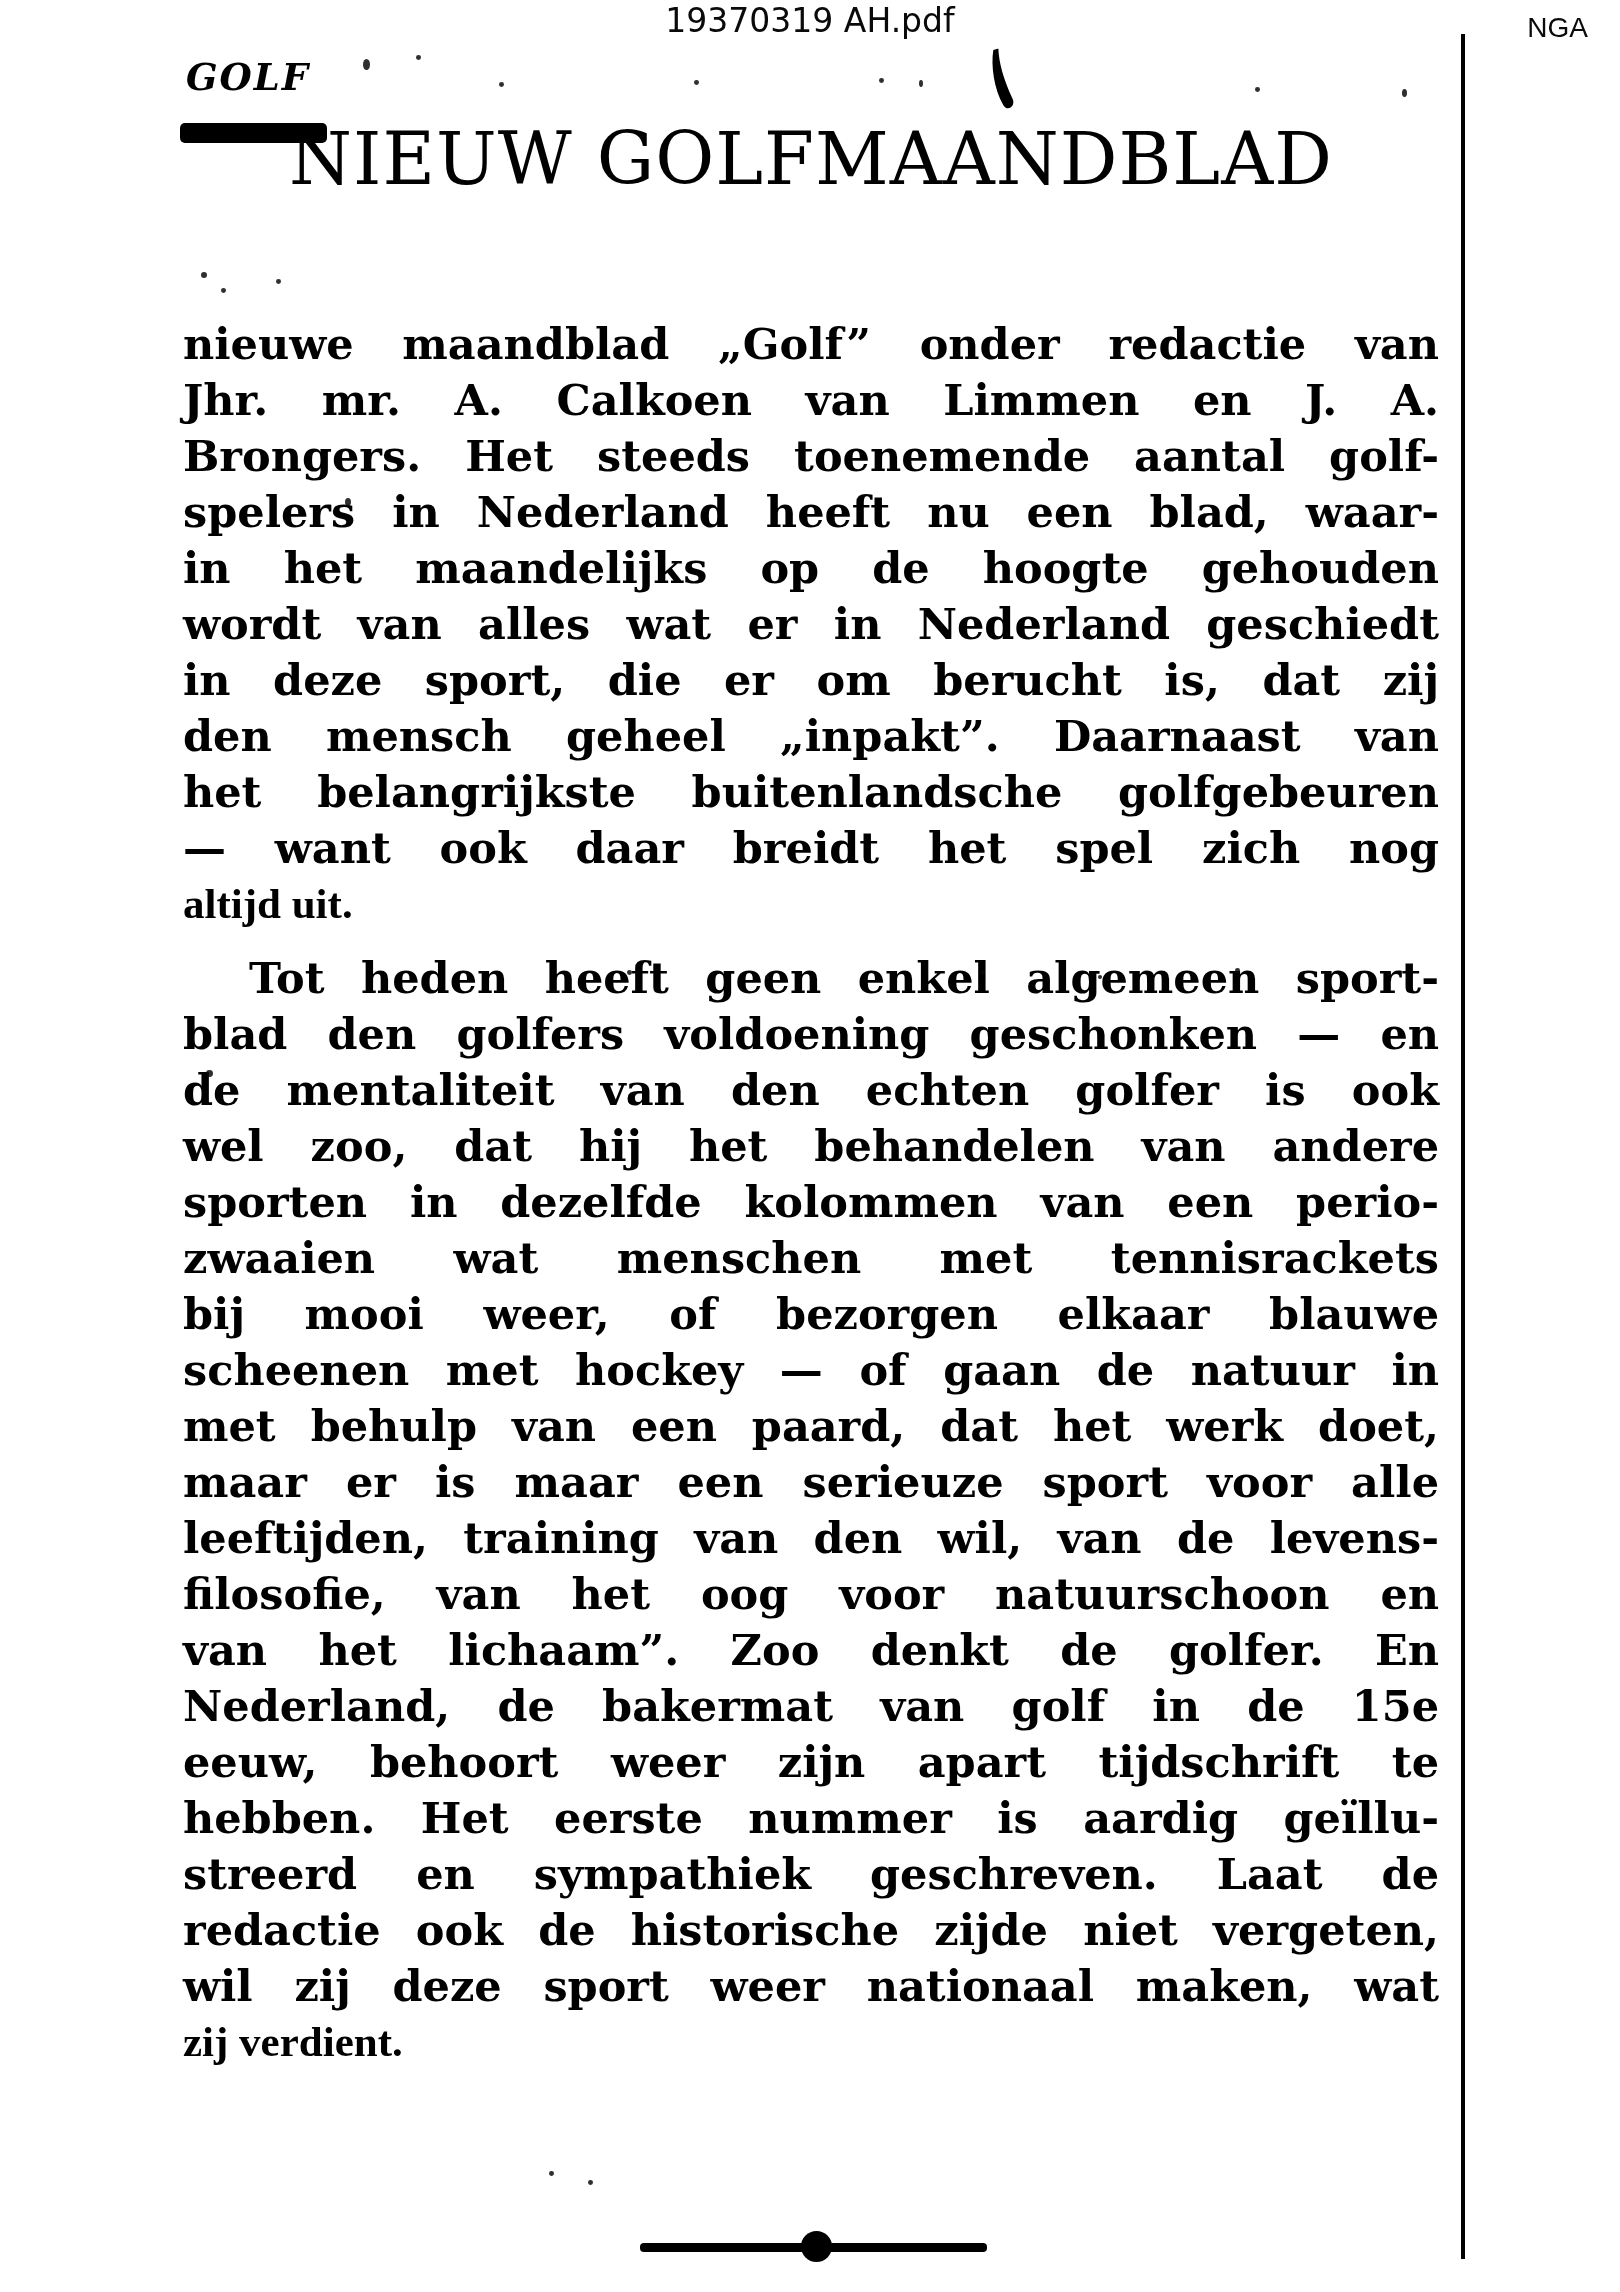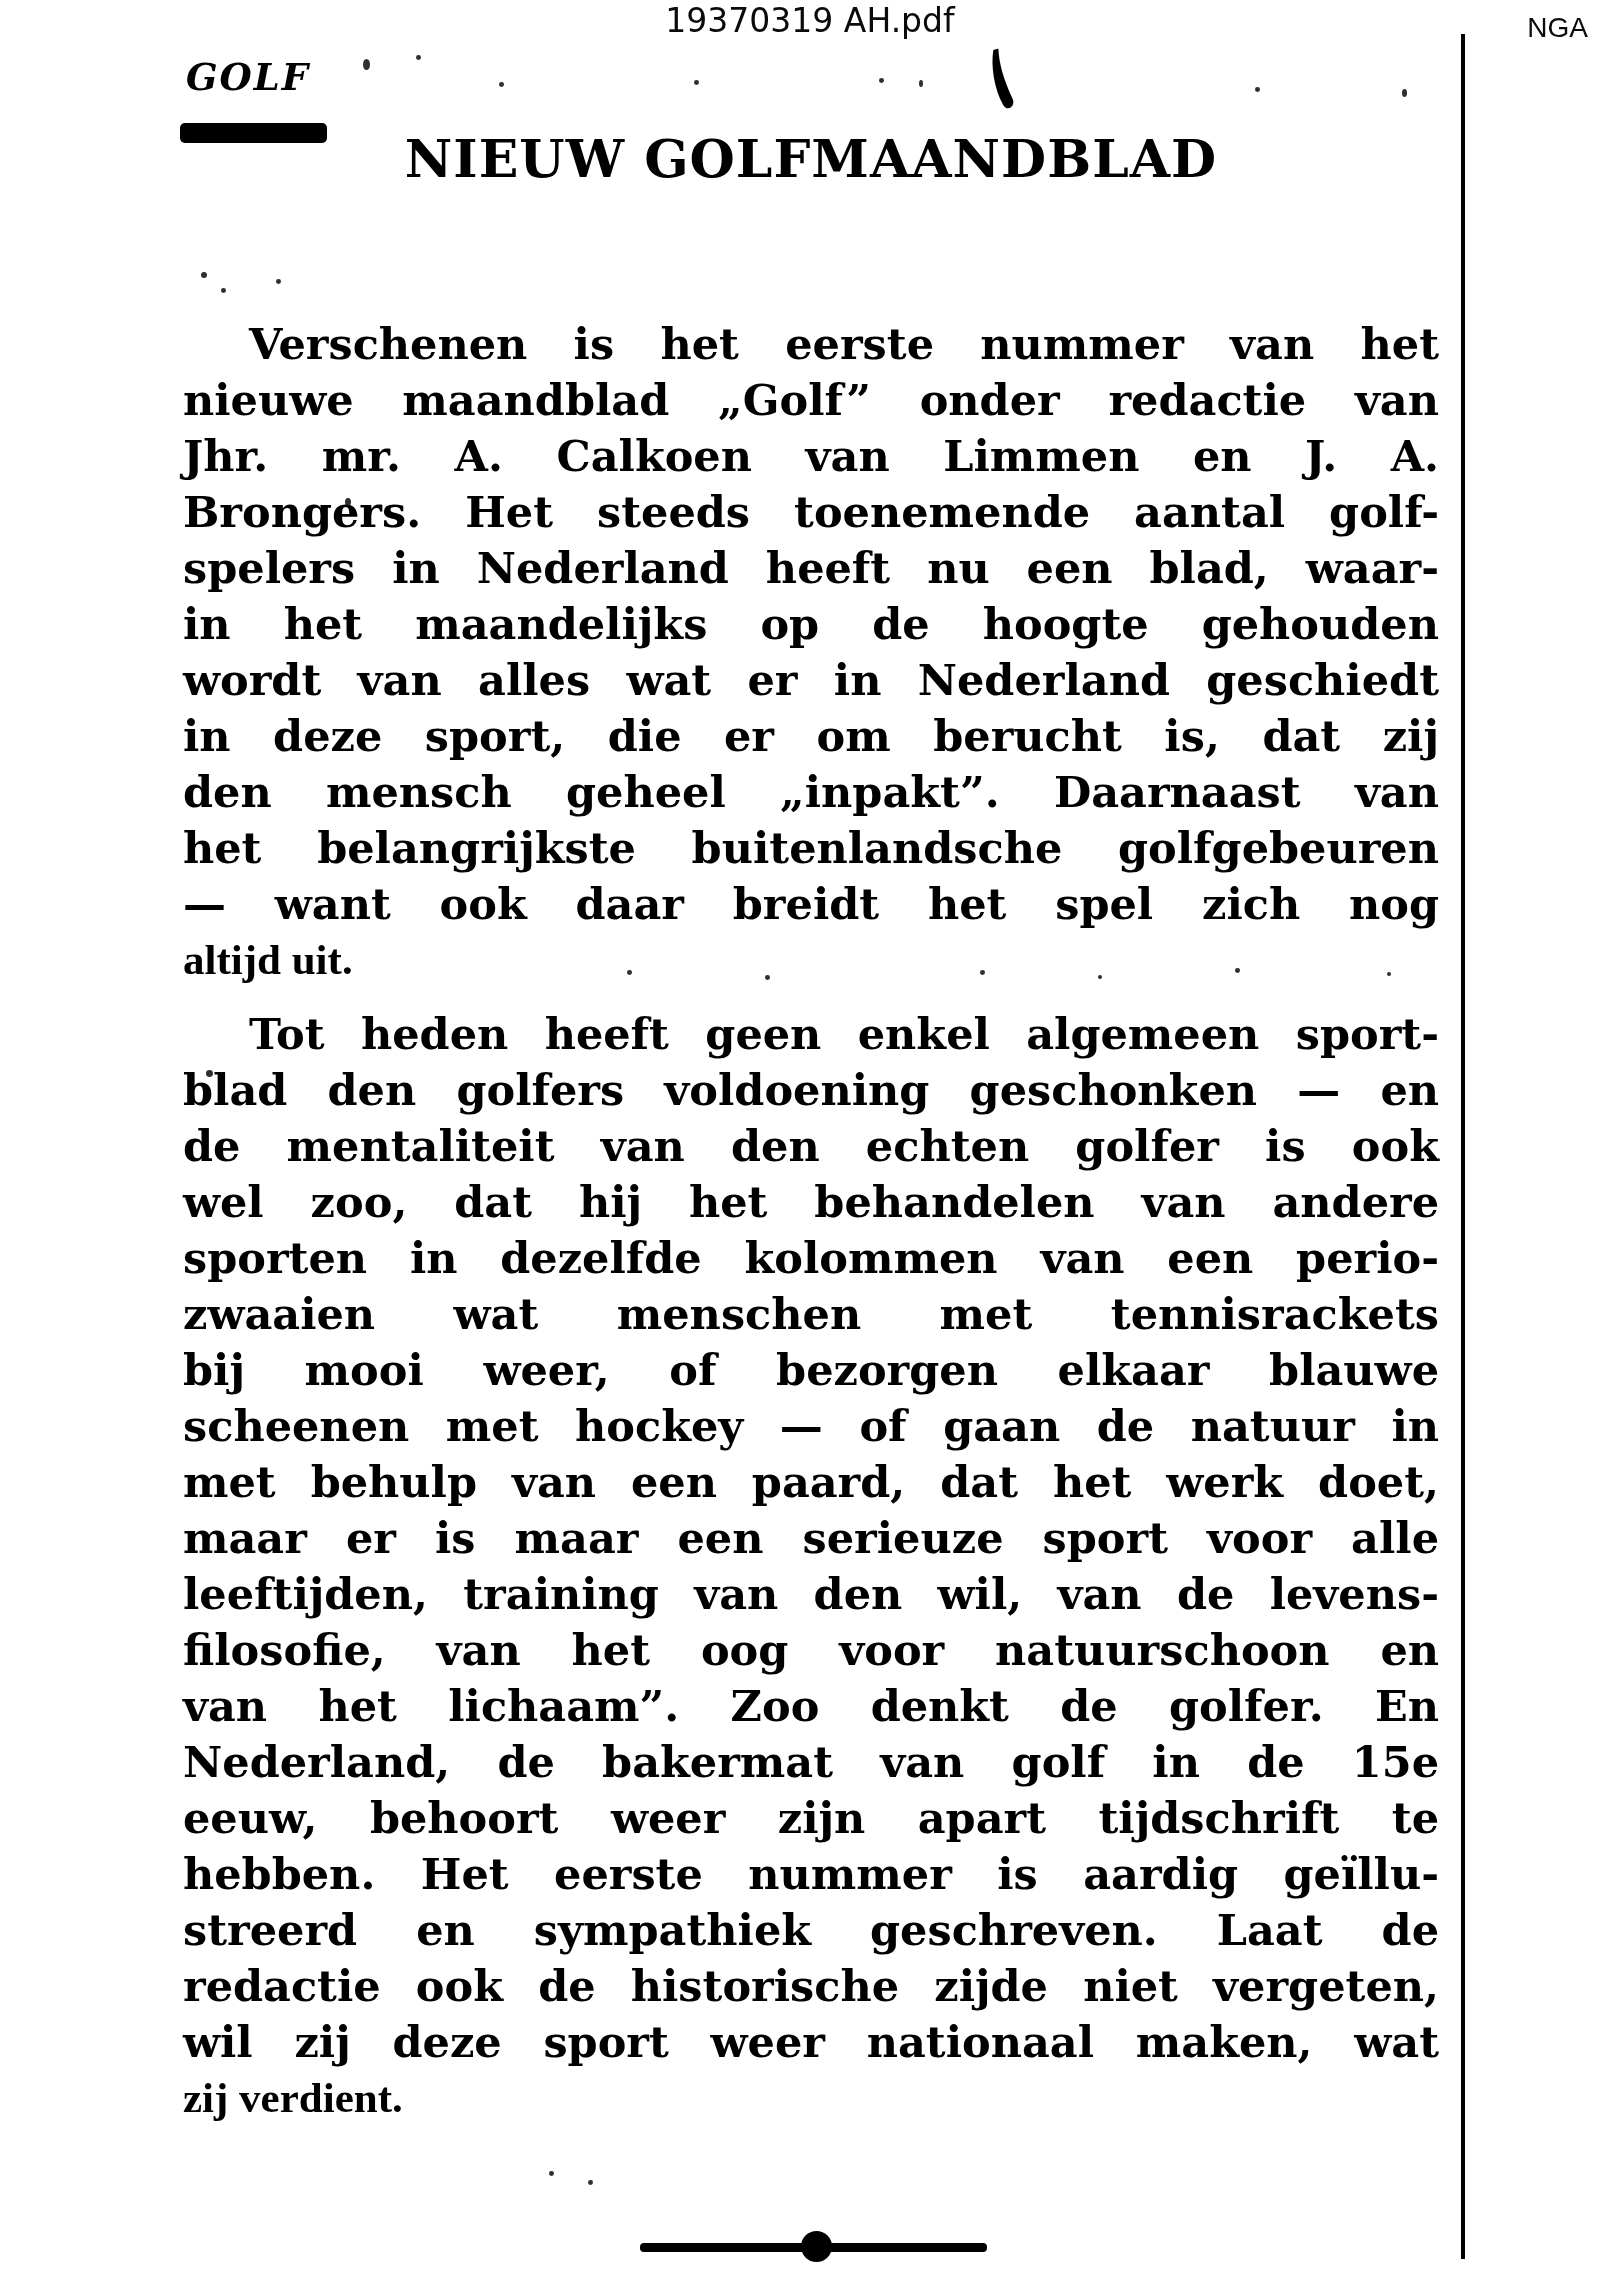--- a/index.html
+++ b/index.html
@@ -19,21 +19,21 @@
     position:absolute; left:186px; top:55px;
     font-style:italic; font-weight:bold; font-size:37px; letter-spacing:2px; color:#000;
   }
   .section-underline {
     position:absolute; left:180px; top:123px; width:147px; height:19.6px;
     background:#000; border-radius:4.9px;
   }
   .pen-mark { position:absolute; left:985px; top:49px; transform:rotate(6deg); }
   .article-title {
     position:absolute; left:183px; top:120px; width:1256px; margin:0;
-    text-align:center; font-size:52px; font-weight:bold; letter-spacing:1px; line-height:78px;
+    text-align:center; font-size:72px; font-weight:normal; letter-spacing:1px; line-height:78px;
     font-family:"DejaVu Serif", serif;
   }
   .article-body {
     position:absolute; left:183px; top:316px; width:1256px;
     font-size:43px; font-weight:bold; line-height:56px;
   }
   .par + .par { margin-top:17.6px; }
   .line { text-align:justify; text-align-last:justify; }
   .line.first { text-indent:66px; }
   .line.last { text-align-last:left;font-family:Liberation Serif, serif; }
@@ -62,21 +62,20 @@
   <div class="section-underline"></div>
 
   <svg class="pen-mark" width="39" height="69" viewBox="0 0 40 70">
     <path d="M10,0 C12,14 18,30 30,50 C34,57 26,64 21,57 C10,42 4,18 5,2 Z" fill="#000"></path>
   </svg>
 
   <h1 class="article-title">NIEUW GOLFMAANDBLAD</h1>
 
   <div class="article-body">
       <div class="par">
-        <div class="line first">Verschenen is het eerste nummer van het</div>
         <div class="line">nieuwe maandblad „Golf” onder redactie van</div>
         <div class="line">Jhr. mr. A. Calkoen van Limmen en J. A.</div>
         <div class="line">Brongers. Het steeds toenemende aantal golf-</div>
         <div class="line">spelers in Nederland heeft nu een blad, waar-</div>
         <div class="line">in het maandelijks op de hoogte gehouden</div>
         <div class="line">wordt van alles wat er in Nederland geschiedt</div>
         <div class="line">in deze sport, die er om berucht is, dat zij</div>
         <div class="line">den mensch geheel „inpakt”. Daarnaast van</div>
         <div class="line">het belangrijkste buitenlandsche golfgebeuren</div>
         <div class="line">— want ook daar breidt het spel zich nog</div>

